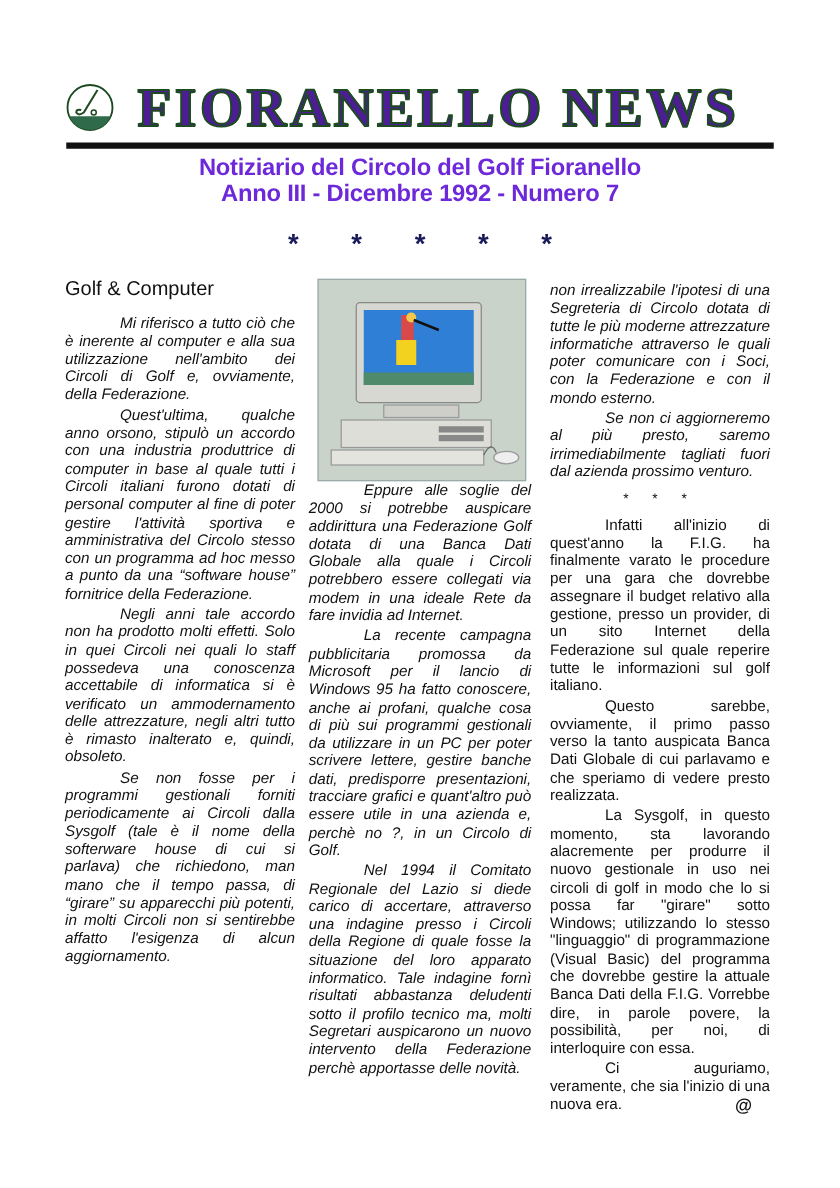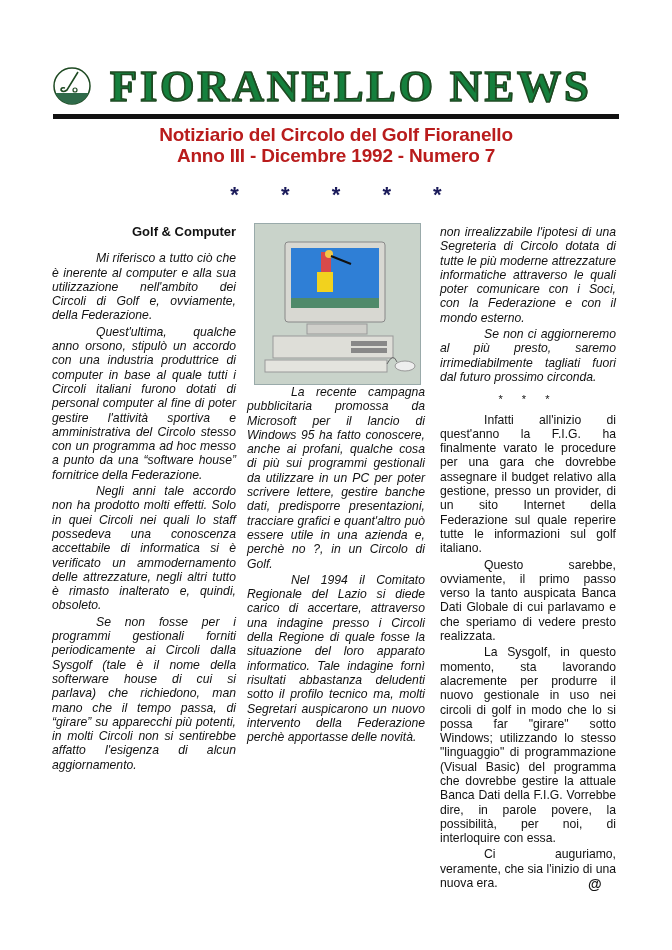--- a/index.html
+++ b/index.html
@@ -5,41 +5,41 @@
   html, body { margin: 0; padding: 0; }
   body {
     width: 672px; height: 950px; background: #ffffff; position: relative; overflow: hidden;
     font-family: "Liberation Sans", sans-serif; color: #111;
   }
   .masthead { position: absolute; left: 52px; top: 62px; width: 570px; height: 60px; }
   .logo { position: absolute; left: 0; top: 4px; width: 40px; height: 40px; }
   .mast-title {
     position: absolute; left: 58px; top: 0px; width: 520px;
     font-family: "Liberation Serif", serif; font-size: 44px; letter-spacing: 3px;
-    color: #15803d; -webkit-text-stroke: 1.6px #1e4a22; font-weight: bold;
+    color: #4c1d95; -webkit-text-stroke: 1.6px #1e4a22; font-weight: bold;
     text-shadow: 1px 0 0 #1e4a22; white-space: nowrap; line-height: 50px;
   }
   .mast-rule { position: absolute; left: 53px; top: 114px; width: 566px; height: 5px; background: #111; }
   .subtitle {
     position: absolute; left: 0; top: 124px; width: 672px; text-align: center;
-    font-size: 19px; line-height: 21px; color: #b91c1c; font-weight: bold;
+    font-size: 19px; line-height: 21px; color: #6d28d9; font-weight: bold;
     letter-spacing: -0.2px;
   }
   .stars {
     position: absolute; left: 0; top: 182px; width: 672px; text-align: center;
     font-size: 22px; font-weight: bold; color: #1a1a5a; letter-spacing: 18px; padding-left: 18px; box-sizing: border-box;
   }
   .col { position: absolute; top: 222px; font-size: 12.2px; line-height: 14.3px; text-align: justify; }
   .col1 { left: 52px; width: 184px; }
   .col2 { left: 247px; width: 178px; top: 385px; }
   .col3 { left: 440px; width: 176px; top: 225px; }
   .col p { margin: 0 0 2px 0; }
   .col p.ind { text-indent: 44px; }
   .it { font-style: italic; }
-  .art-title { text-align: right; font-weight: bold; font-size: 13px; margin: 3px 0 12px 0; }
+  .art-title { text-align: left; font-weight: normal; font-size: 16px; margin: 3px 0 12px 0; }
   .reprise { margin-bottom: 14px !important; }
   .sep { text-align: center; font-size: 11px; letter-spacing: 8px; margin: 8px 0 6px 0; }
   .figure {
     position: absolute; left: 254px; top: 223px; width: 165px; height: 160px;
     background: #c9d3ca; border: 1px solid #9aa;
   }
   .at { position: absolute; left: 588px; top: 876px; font-size: 14px; font-weight: bold; }
 </style>
 </head>
 <body>
@@ -87,28 +87,29 @@
     <rect x="18" y="112" width="120" height="22" fill="#deded8" stroke="#999"></rect>
     <rect x="96" y="117" width="36" height="5" fill="#888"></rect>
     <rect x="96" y="124" width="36" height="5" fill="#888"></rect>
     <rect x="10" y="136" width="122" height="12" fill="#e4e4de" stroke="#999"></rect>
     <ellipse cx="150" cy="142" rx="10" ry="5" fill="#eee" stroke="#999"></ellipse>
     <path d="M132 140 Q138 128 142 138" fill="none" stroke="#666"></path>
   </svg>
 </div>
 
 <div class="col col2">
+  <p class="ind it">Eppure alle soglie del 2000 si potrebbe auspicare addirittura una Federazione Golf dotata di una Banca Dati Globale alla quale i Circoli potrebbero essere collegati via modem in una ideale Rete da fare invidia ad Internet.</p>
   <p class="ind it">La recente campagna pubblicitaria promossa da Microsoft per il lancio di Windows 95 ha fatto conoscere, anche ai profani, qualche cosa di più sui programmi gestionali da utilizzare in un PC per poter scrivere lettere, gestire banche dati, predisporre presentazioni, tracciare grafici e quant'altro può essere utile in una azienda e, perchè no ?, in un Circolo di Golf.</p>
   <p class="ind it">Nel 1994 il Comitato Regionale del Lazio si diede carico di accertare, attraverso una indagine presso i Circoli della Regione di quale fosse la situazione del loro apparato informatico. Tale indagine fornì risultati abbastanza deludenti sotto il profilo tecnico ma, molti Segretari auspicarono un nuovo intervento della Federazione perchè apportasse delle novità.</p>
 
 </div>
 
 <div class="col col3">
   <p class="it">non irrealizzabile l'ipotesi di una Segreteria di Circolo dotata di tutte le più moderne attrezzature informatiche attraverso le quali poter comunicare con i Soci, con la Federazione e con il mondo esterno.</p>
-  <p class="ind it">Se non ci aggiorneremo al più presto, saremo irrimediabilmente tagliati fuori dal futuro prossimo circonda.</p>
+  <p class="ind it">Se non ci aggiorneremo al più presto, saremo irrimediabilmente tagliati fuori dal azienda prossimo venturo.</p>
   <div class="sep">* * *</div>
   <p class="ind">Infatti all'inizio di quest'anno la F.I.G. ha finalmente varato le procedure per una gara che dovrebbe assegnare il budget relativo alla gestione, presso un provider, di un sito Internet della Federazione sul quale reperire tutte le informazioni sul golf italiano.</p>
   <p class="ind">Questo sarebbe, ovviamente, il primo passo verso la tanto auspicata Banca Dati Globale di cui parlavamo e che speriamo di vedere presto realizzata.</p>
   <p class="ind">La Sysgolf, in questo momento, sta lavorando alacremente per produrre il nuovo gestionale in uso nei circoli di golf in modo che lo si possa far "girare" sotto Windows; utilizzando lo stesso "linguaggio" di programmazione (Visual Basic) del programma che dovrebbe gestire la attuale Banca Dati della F.I.G. Vorrebbe dire, in parole povere, la possibilità, per noi, di interloquire con essa.</p>
   <p class="ind">Ci auguriamo, veramente, che sia l'inizio di una nuova era.</p>
 </div>
 
 <div class="at">@</div>
 
 </body></html>

